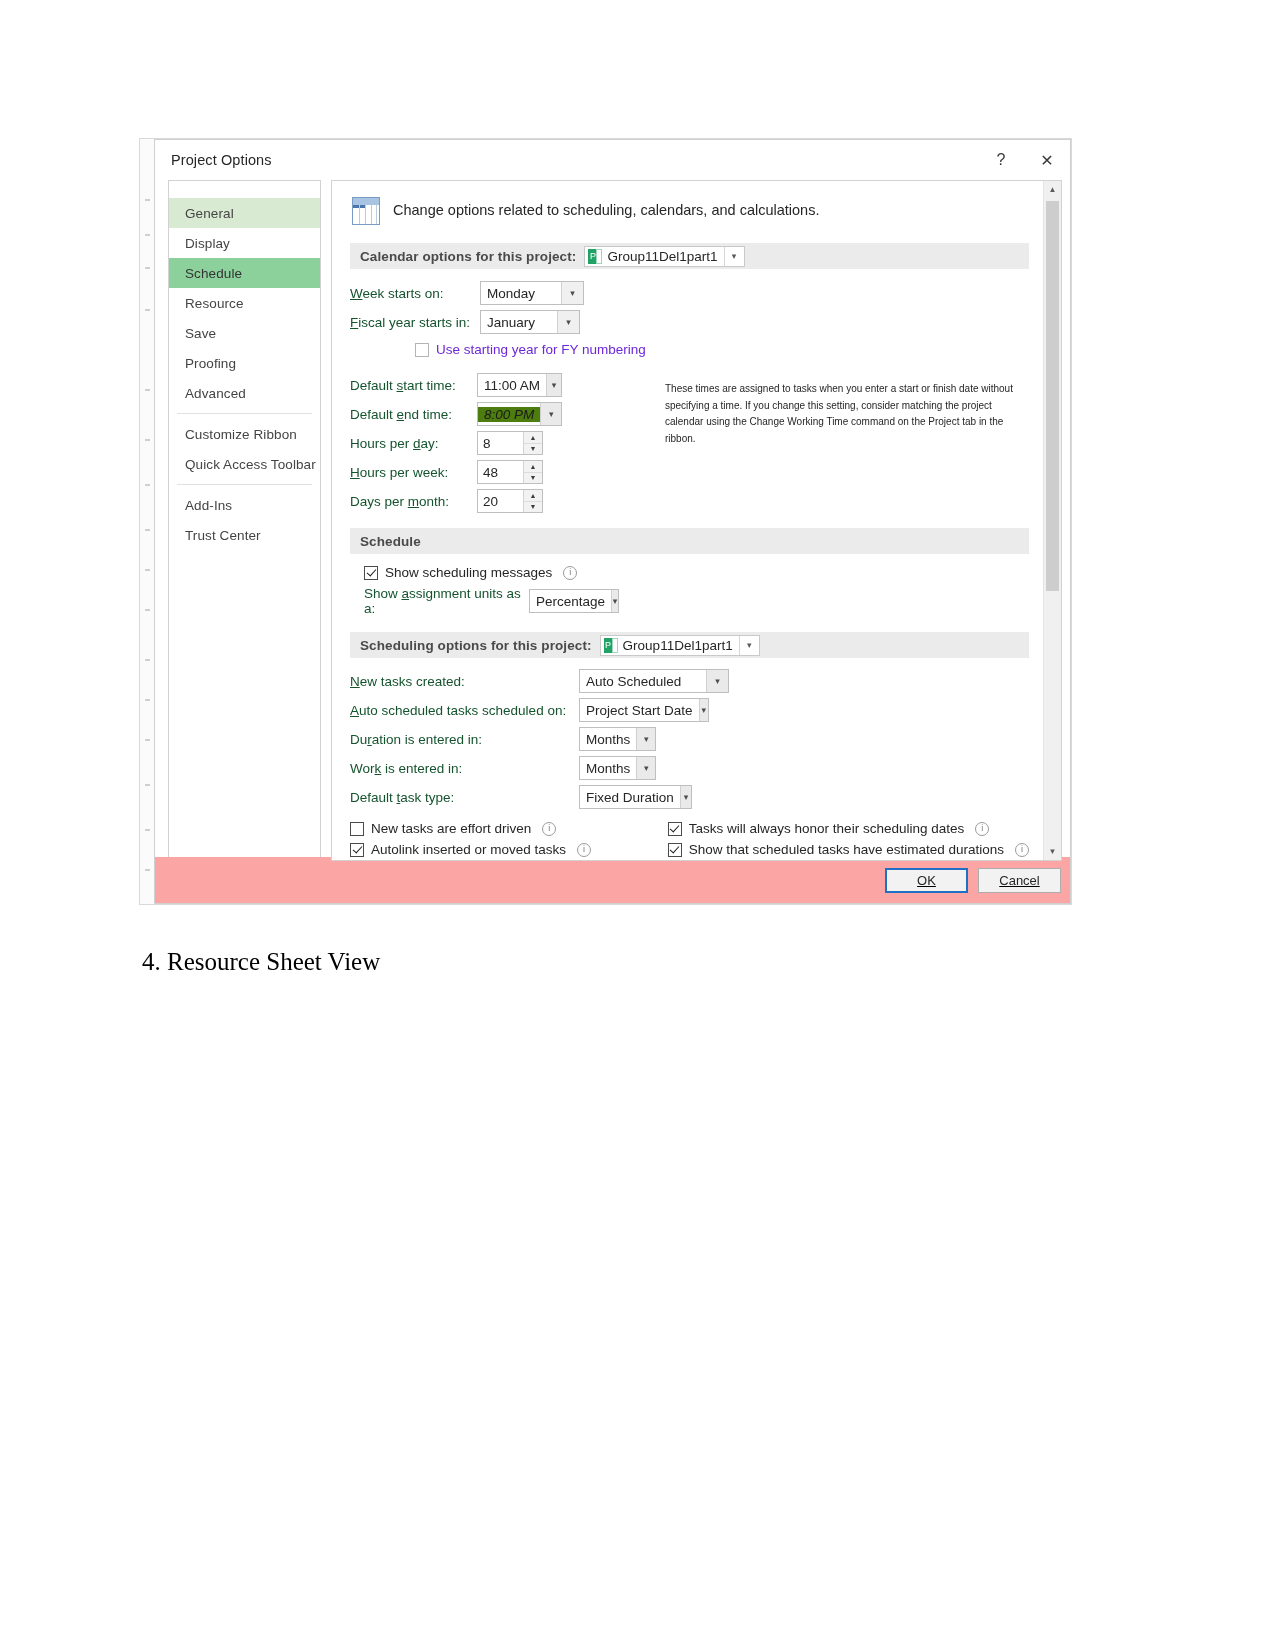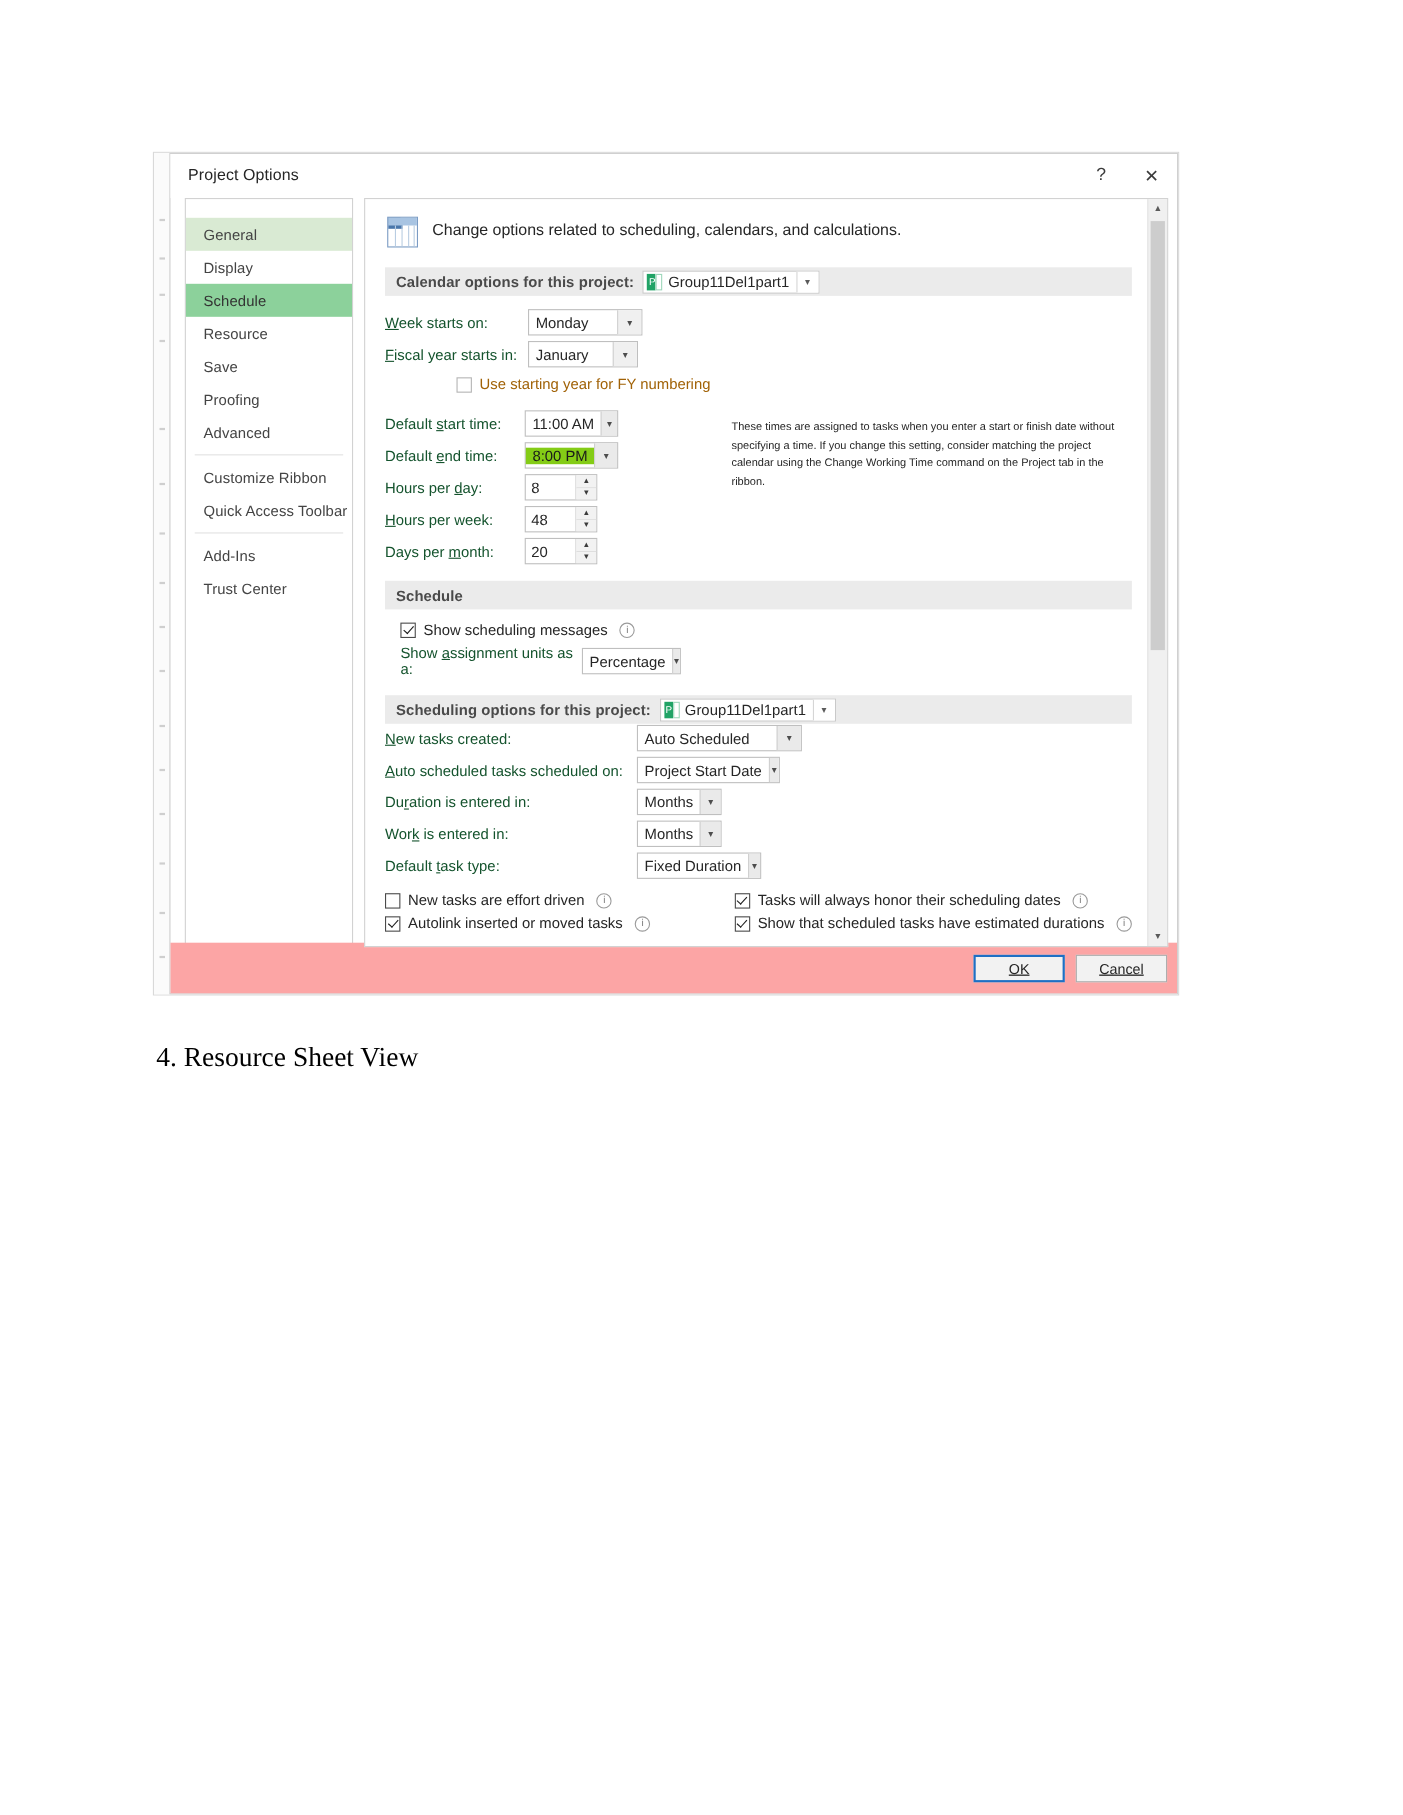--- a/index.html
+++ b/index.html
@@ -142,21 +142,21 @@
   
   .row{display:flex;align-items:center;margin-bottom:5px;}
   .lbl{font-size:13.5px;color:#14532d;}
   .u{text-decoration:underline;}
 
   .combo{
     height:24px;border:1px solid #bfbfbf;background:#fff;box-sizing:border-box;
     display:flex;align-items:center;
   }
   .combo .val{font-size:13.5px;color:#262626;padding:0 6px;white-space:nowrap;flex:1;}
-  .combo .val.hl{background:#84cc16;color:#1a1a1a;}
+  .combo .val.hl{background:#4d7c0f;color:#1a1a1a;font-style:italic;}
   .combo .arrow{
     width:21px;align-self:stretch;background:#eaeaea;border-left:1px solid #d0d0d0;
     display:flex;align-items:center;justify-content:center;color:#4d4d4d;font-size:9px;
   }
   .combo.light .arrow{background:#f0f0f0;}
 
   .spin{
     height:24px;width:66px;border:1px solid #bfbfbf;background:#fff;box-sizing:border-box;
     display:flex;align-items:center;
   }
@@ -176,21 +176,21 @@
   .cb{
     width:14px;height:14px;flex:0 0 14px;border:1px solid #4a4a4a;background:#fff;
     box-sizing:border-box;position:relative;
   }
   .cb.on:after{
     content:"";position:absolute;left:3.5px;top:0.5px;width:4px;height:8px;
     border:solid #1c1c1c;border-width:0 1.6px 1.6px 0;transform:rotate(42deg);
   }
   .cb.dim{border-color:#b4b4b4;}
   .cbtext{font-size:13.5px;color:#262626;white-space:nowrap;}
-  .cbtext.dim{color:#a16207;}
+  .cbtext.dim{color:#6d28d9;}
   .info{
     width:12px;height:12px;border:1px solid #9a9a9a;border-radius:50%;
     display:inline-flex;align-items:center;justify-content:center;
     font-size:9px;color:#7a7a7a;margin-left:4px;flex:0 0 12px;line-height:1;
   }
 
   .desc{
     position:absolute;left:333px;top:200px;width:360px;
     font-size:10px;color:#262626;line-height:16.5px;
   }
@@ -403,21 +403,21 @@
           </div>
 
           <div class="row" style="margin-left:14px;margin-bottom:16px">
             <div class="lbl" style="width:165px">Show <span class="u">a</span>ssignment units as a:</div>
             <div class="combo" style="width:90px">
               <div class="val">Percentage</div>
               <div class="arrow">▾</div>
             </div>
           </div>
 
-          <div class="sect" style="margin-bottom:1px">
+          <div class="sect" style="margin-bottom:11px">
             <div class="sect-title">Scheduling options for this project:</div>
             <div class="proj-pick">
               <div class="xls-ico">
                   <div class="l"></div>
                   <div class="r"></div>
                 </div>
               <div class="proj-name">Group11Del1part1</div>
               <div class="caret-btn">▾</div>
             </div>
           </div>

